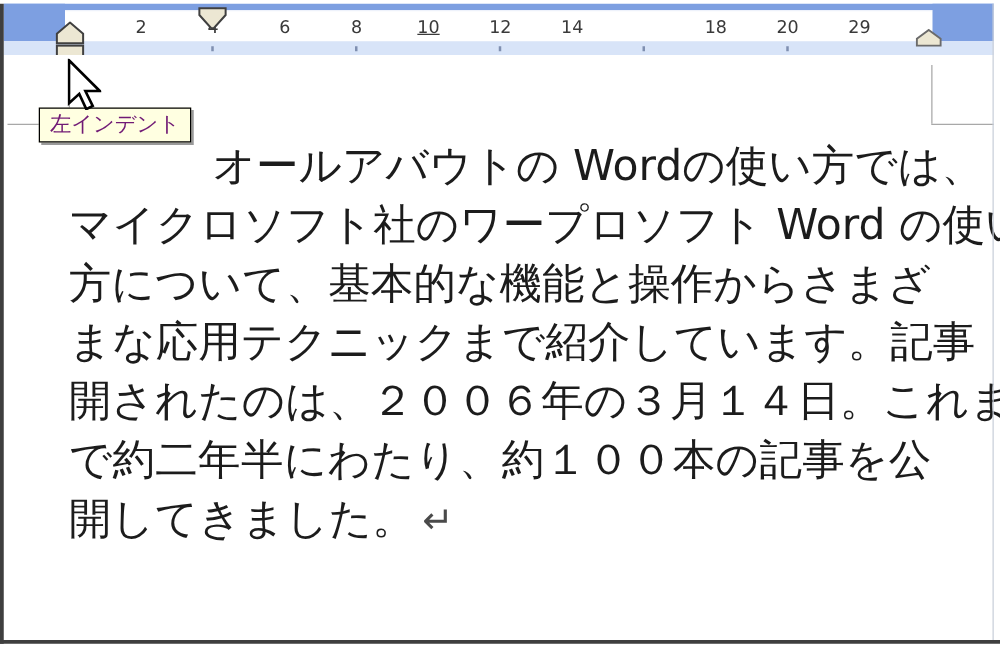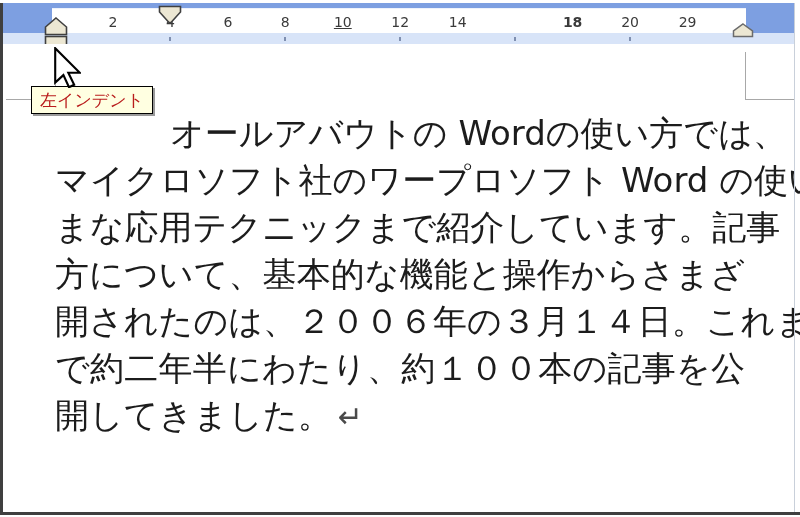--- a/index.html
+++ b/index.html
@@ -37,21 +37,21 @@
   .textblock{position:absolute;left:55px;top:110px;width:690px;color:#1c1c1c;}
   .tline{height:47px;line-height:47px;font-size:34px;white-space:nowrap;
          text-align:justify;text-align-last:justify;text-justify:inter-character;}
   .tline.first{padding-left:115px;width:575px;}
   .tline.last{text-align:right;text-align-last:left;}
   .pmark{color:#4a4a4a;font-size:30px;padding-left:6px;}
 
   
   .tooltip{position:absolute;left:31px;top:86px;height:26px;padding:0 8px;background:#ffffe1;
            border:1px solid #000;box-shadow:2px 2px 0 #9a9a9a;font-size:17px;line-height:26px;
-           color:#b91c1c;white-space:nowrap;z-index:40;}
+           color:#701a75;white-space:nowrap;z-index:40;}
 
   
   .cursor{position:absolute;left:54px;top:47px;z-index:50;}
 </style>
 </head>
 <body>
 
 <div class="screen">
 
   <div class="ruler">
@@ -62,21 +62,21 @@
     <div class="ruler-substrip"></div>
     <div id="ruler-numbers">
         <span class="rnum" style="left: 109.96px;">2</span>
         <span class="rnum" style="left: 167.42px;">4</span>
         <span class="rnum" style="left: 224.88px;">6</span>
         <span class="rnum" style="left: 282.34px;">8</span>
         <span class="rnum" style="left: 339.8px; text-decoration: underline;">10</span>
         <span class="rnum" style="left: 397.26px;">12</span>
         <span class="rnum" style="left: 454.72px;">14</span>
         <span class="rnum" style="left: 512.18px; margin-top: 38px;">16</span>
-        <span class="rnum" style="left: 569.64px; font-weight: bold;">18</span>
+        <span class="rnum" style="left: 569.64px;">18</span>
         <span class="rnum" style="left: 627.1px;">20</span>
         <span class="rnum" style="left: 684.56px;">29</span>
       </div>
     <div id="ruler-ticks">
         <div class="rtick" style="left: 167.42px;"></div>
         <div class="rtick" style="left: 282.34px;"></div>
         <div class="rtick" style="left: 397.26px;"></div>
         <div class="rtick" style="left: 512.18px;"></div>
         <div class="rtick" style="left: 627.1px;"></div>
       </div>
@@ -104,22 +104,22 @@
   <div class="page"></div>
 
   <div class="crop tl-v"></div>
   <div class="crop tl-h"></div>
   <div class="crop tr-v"></div>
   <div class="crop tr-h"></div>
 
   <div class="textblock" id="textblock">
       <div class="tline first">オールアバウトの Wordの使い方では、</div>
       <div class="tline">マイクロソフト社のワープロソフト Word の使い</div>
+      <div class="tline">方について、基本的な機能と操作からさまざ</div>
       <div class="tline">まな応用テクニックまで紹介しています。記事</div>
-      <div class="tline">方について、基本的な機能と操作からさまざ</div>
       <div class="tline">開されたのは、２００６年の３月１４日。これま</div>
       <div class="tline">で約二年半にわたり、約１００本の記事を公</div>
       <div class="tline last">開してきました。<span class="pmark">↵</span></div>
     </div>
 
   <div class="tooltip">
     <span>左インデント</span>
   </div>
 
   <div class="cursor">

